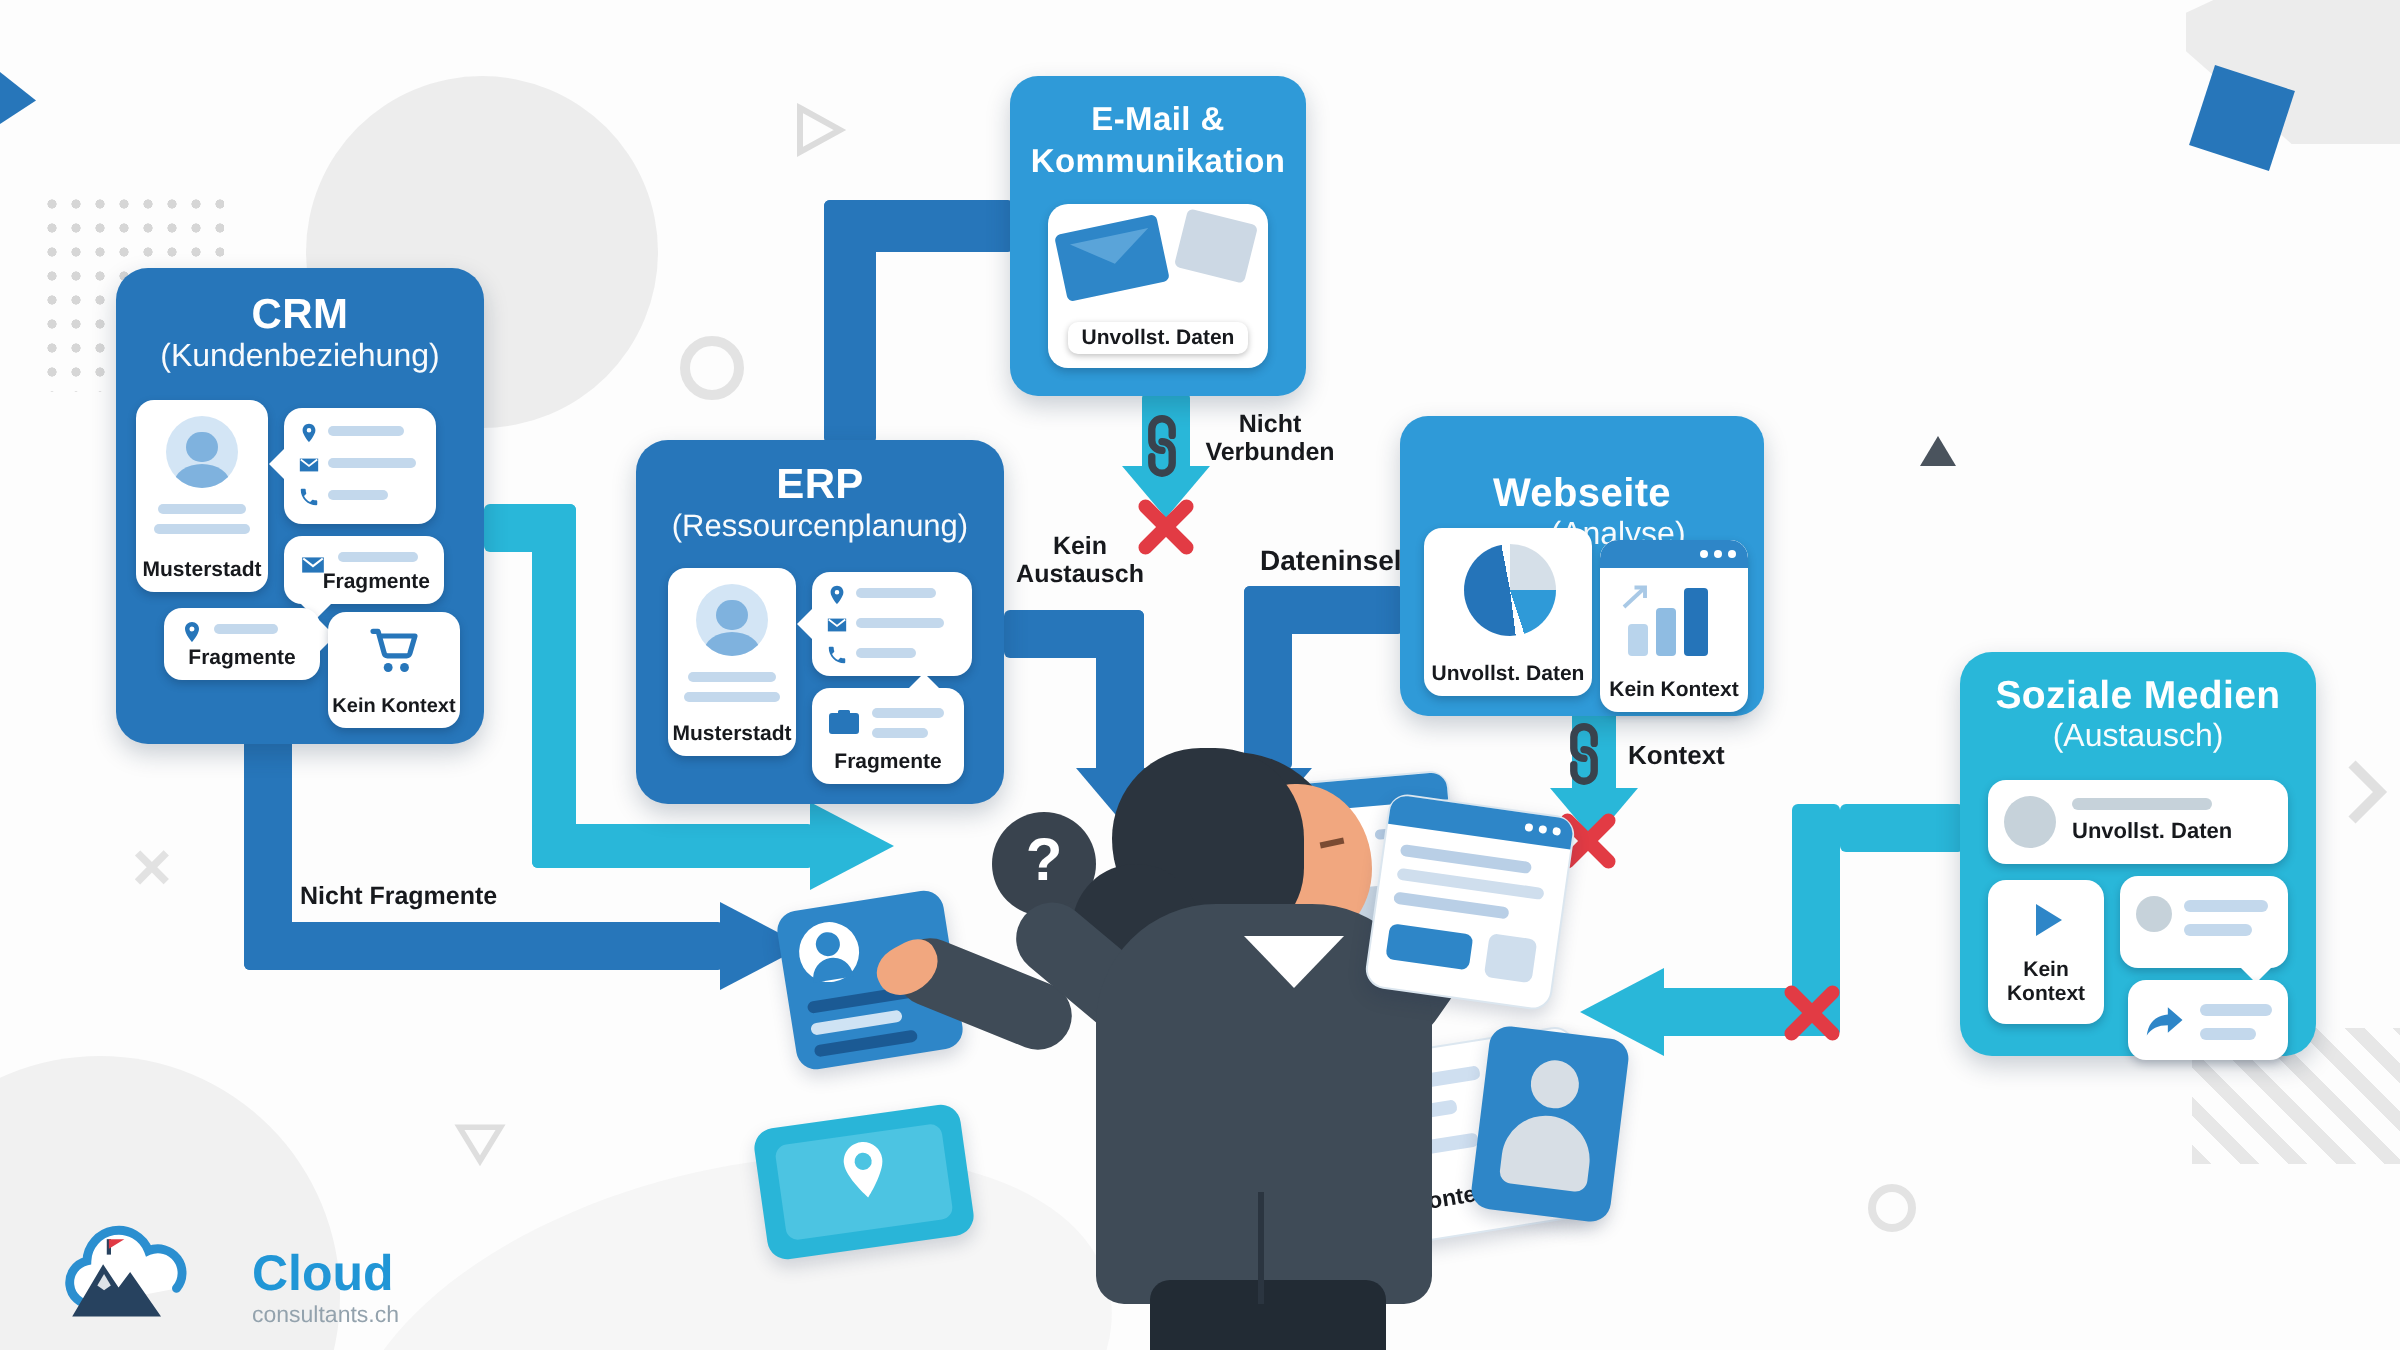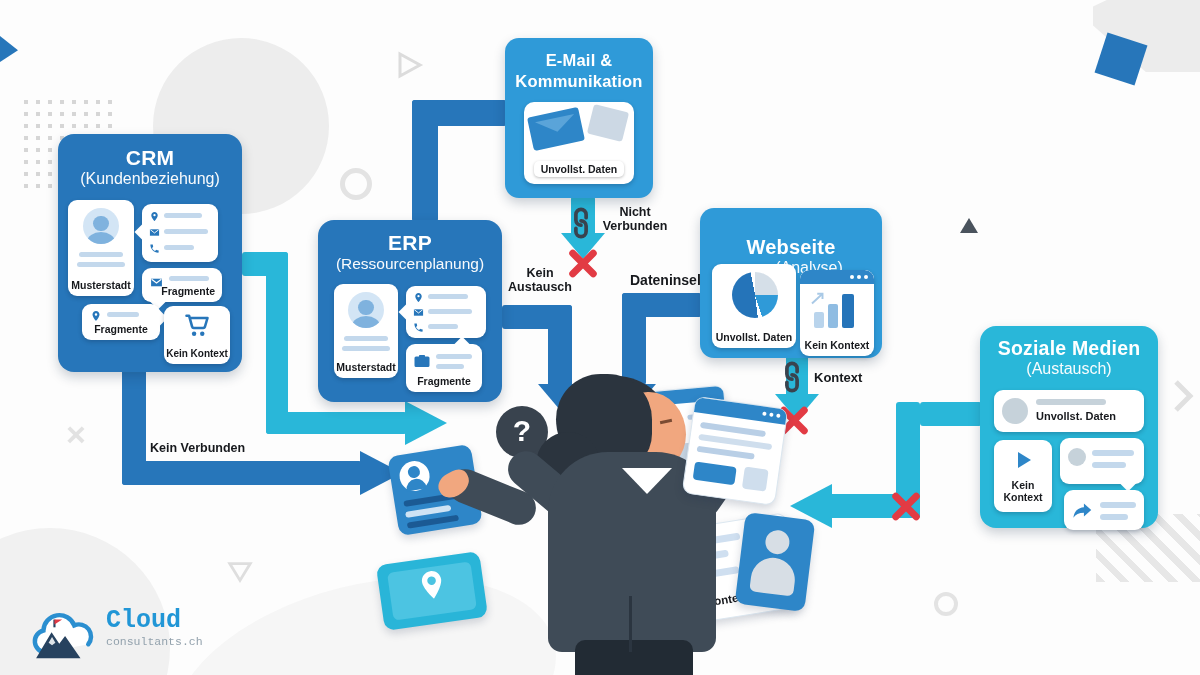--- a/index.html
+++ b/index.html
@@ -70,21 +70,21 @@
 
 
   <div class="conn" style="left:242px;top:252px;width:46px;height:24px;background:var(--cyan);"></div>
   <div class="conn" style="left:266px;top:252px;width:22px;height:182px;background:var(--cyan);"></div>
   <div class="conn" style="left:266px;top:412px;width:141px;height:22px;background:var(--cyan);"></div>
   <div class="head-r" style="left:405px;top:401px;border-left:42px solid var(--cyan);z-index:1;"></div>
 
   <div class="conn" style="left:122px;top:368px;width:24px;height:117px;background:var(--blue1);"></div>
   <div class="conn" style="left:122px;top:461px;width:240px;height:24px;background:var(--blue1);"></div>
   <div class="head-r" style="left:360px;top:451px;border-left:42px solid var(--blue1);z-index:1;"></div>
-  <div class="alabel" style="left:150px;top:441px;font-size:12.5px;">Kein Verbunden</div>
+  <div class="alabel" style="left:150px;top:441px;font-size:12.5px;">Nicht Fragmente</div>
 
   <div class="conn" style="left:412px;top:100px;width:95px;height:26px;background:var(--blue1);"></div>
   <div class="conn" style="left:412px;top:100px;width:26px;height:122px;background:var(--blue1);"></div>
 
   <div class="conn" style="left:571px;top:196px;width:24px;height:40px;background:var(--cyan);"></div>
   <div class="head-d" style="left:561px;top:233px;border-top:26px solid var(--cyan);z-index:1;"></div>
   <svg class="abs" style="left:564px;top:206px;z-index:4;transform:rotate(-45deg);" width="34" height="34" viewBox="0 0 24 24">
       <path d="M10.9 13.1a3.6 3.6 0 0 1 0-5.1l2.8-2.8a3.6 3.6 0 0 1 5.1 5.1l-1.6 1.6 M13.1 10.9a3.6 3.6 0 0 1 0 5.1l-2.8 2.8a3.6 3.6 0 0 1-5.1-5.1l1.6-1.6" fill="none" stroke="#39434e" stroke-width="2.6" stroke-linecap="round"></path>
     </svg>
   <div class="xmark" style="left:567px;top:247px;"></div>
@@ -343,21 +343,21 @@
     <div class="abs" style="left:502px;top:468px;width:88px;height:36px;border-radius:18px;background:#3f4b57;transform:rotate(40deg);z-index:3;"></div>
     <div class="abs" style="left:674px;top:462px;width:86px;height:36px;border-radius:18px;background:#3f4b57;transform:rotate(-55deg);z-index:3;"></div>
     <div class="abs" style="left:438px;top:472px;width:32px;height:24px;border-radius:50% 40% 60% 50%;background:#f1a77f;transform:rotate(-28deg);z-index:5;"></div>
     <div class="abs" style="left:704px;top:446px;width:28px;height:22px;border-radius:50% 45% 55% 50%;background:#f1a77f;transform:rotate(-18deg);z-index:5;"></div>
     <div class="abs" style="left:622px;top:468px;width:50px;height:26px;background:#fff;-webkit-clip-path:polygon(0 0,100% 0,50% 100%);clip-path:polygon(0 0,100% 0,50% 100%);z-index:4;"></div>
     <div class="abs" style="left:548px;top:452px;width:168px;height:200px;background:#3f4b57;border-radius:60px 60px 14px 14px;z-index:3;"></div>
     <div class="abs" style="left:629px;top:596px;width:3px;height:56px;background:#2b3540;z-index:4;"></div>
     <div class="abs" style="left:575px;top:640px;width:118px;height:35px;background:#222b34;border-radius:10px 10px 0 0;z-index:3;"></div>
   </div>
 
-  <div class="abs" style="left:28px;top:608px;display:flex;align-items:flex-start;gap:0;z-index:3;font-family:Liberation Mono, monospace;">
+  <div class="abs" style="left:28px;top:608px;display:flex;align-items:flex-end;gap:20px;z-index:3;">
     <svg width="78" height="56" viewBox="0 0 80 58">
       <path d="M18 46a11.5 11.5 0 0 1-2.4-22.7A16.5 16.5 0 0 1 47.5 18 12.5 12.5 0 0 1 62 37.5" fill="#ffffff" stroke="#2b8fd0" stroke-width="4.6" stroke-linecap="round"></path>
       <path d="M27 20v-8" stroke="#27425f" stroke-width="2.2"></path>
       <path d="M27 12h8l-8 5z" fill="#e03a45"></path>
       <path d="M8 52l16-27 8 12 6-8 16 23z" fill="#27425f"></path>
       <path d="M21 36l3.5-6 3.5 6-3.5 2.5z" fill="#ffffff" opacity="0.85"></path>
     </svg>
     <div>
       <div style="font-size:25px;font-weight:800;color:#2196d6;line-height:1;">Cloud</div>
       <div style="font-size:11.5px;color:#93a2ad;margin-top:2px;">consultants.ch</div>

